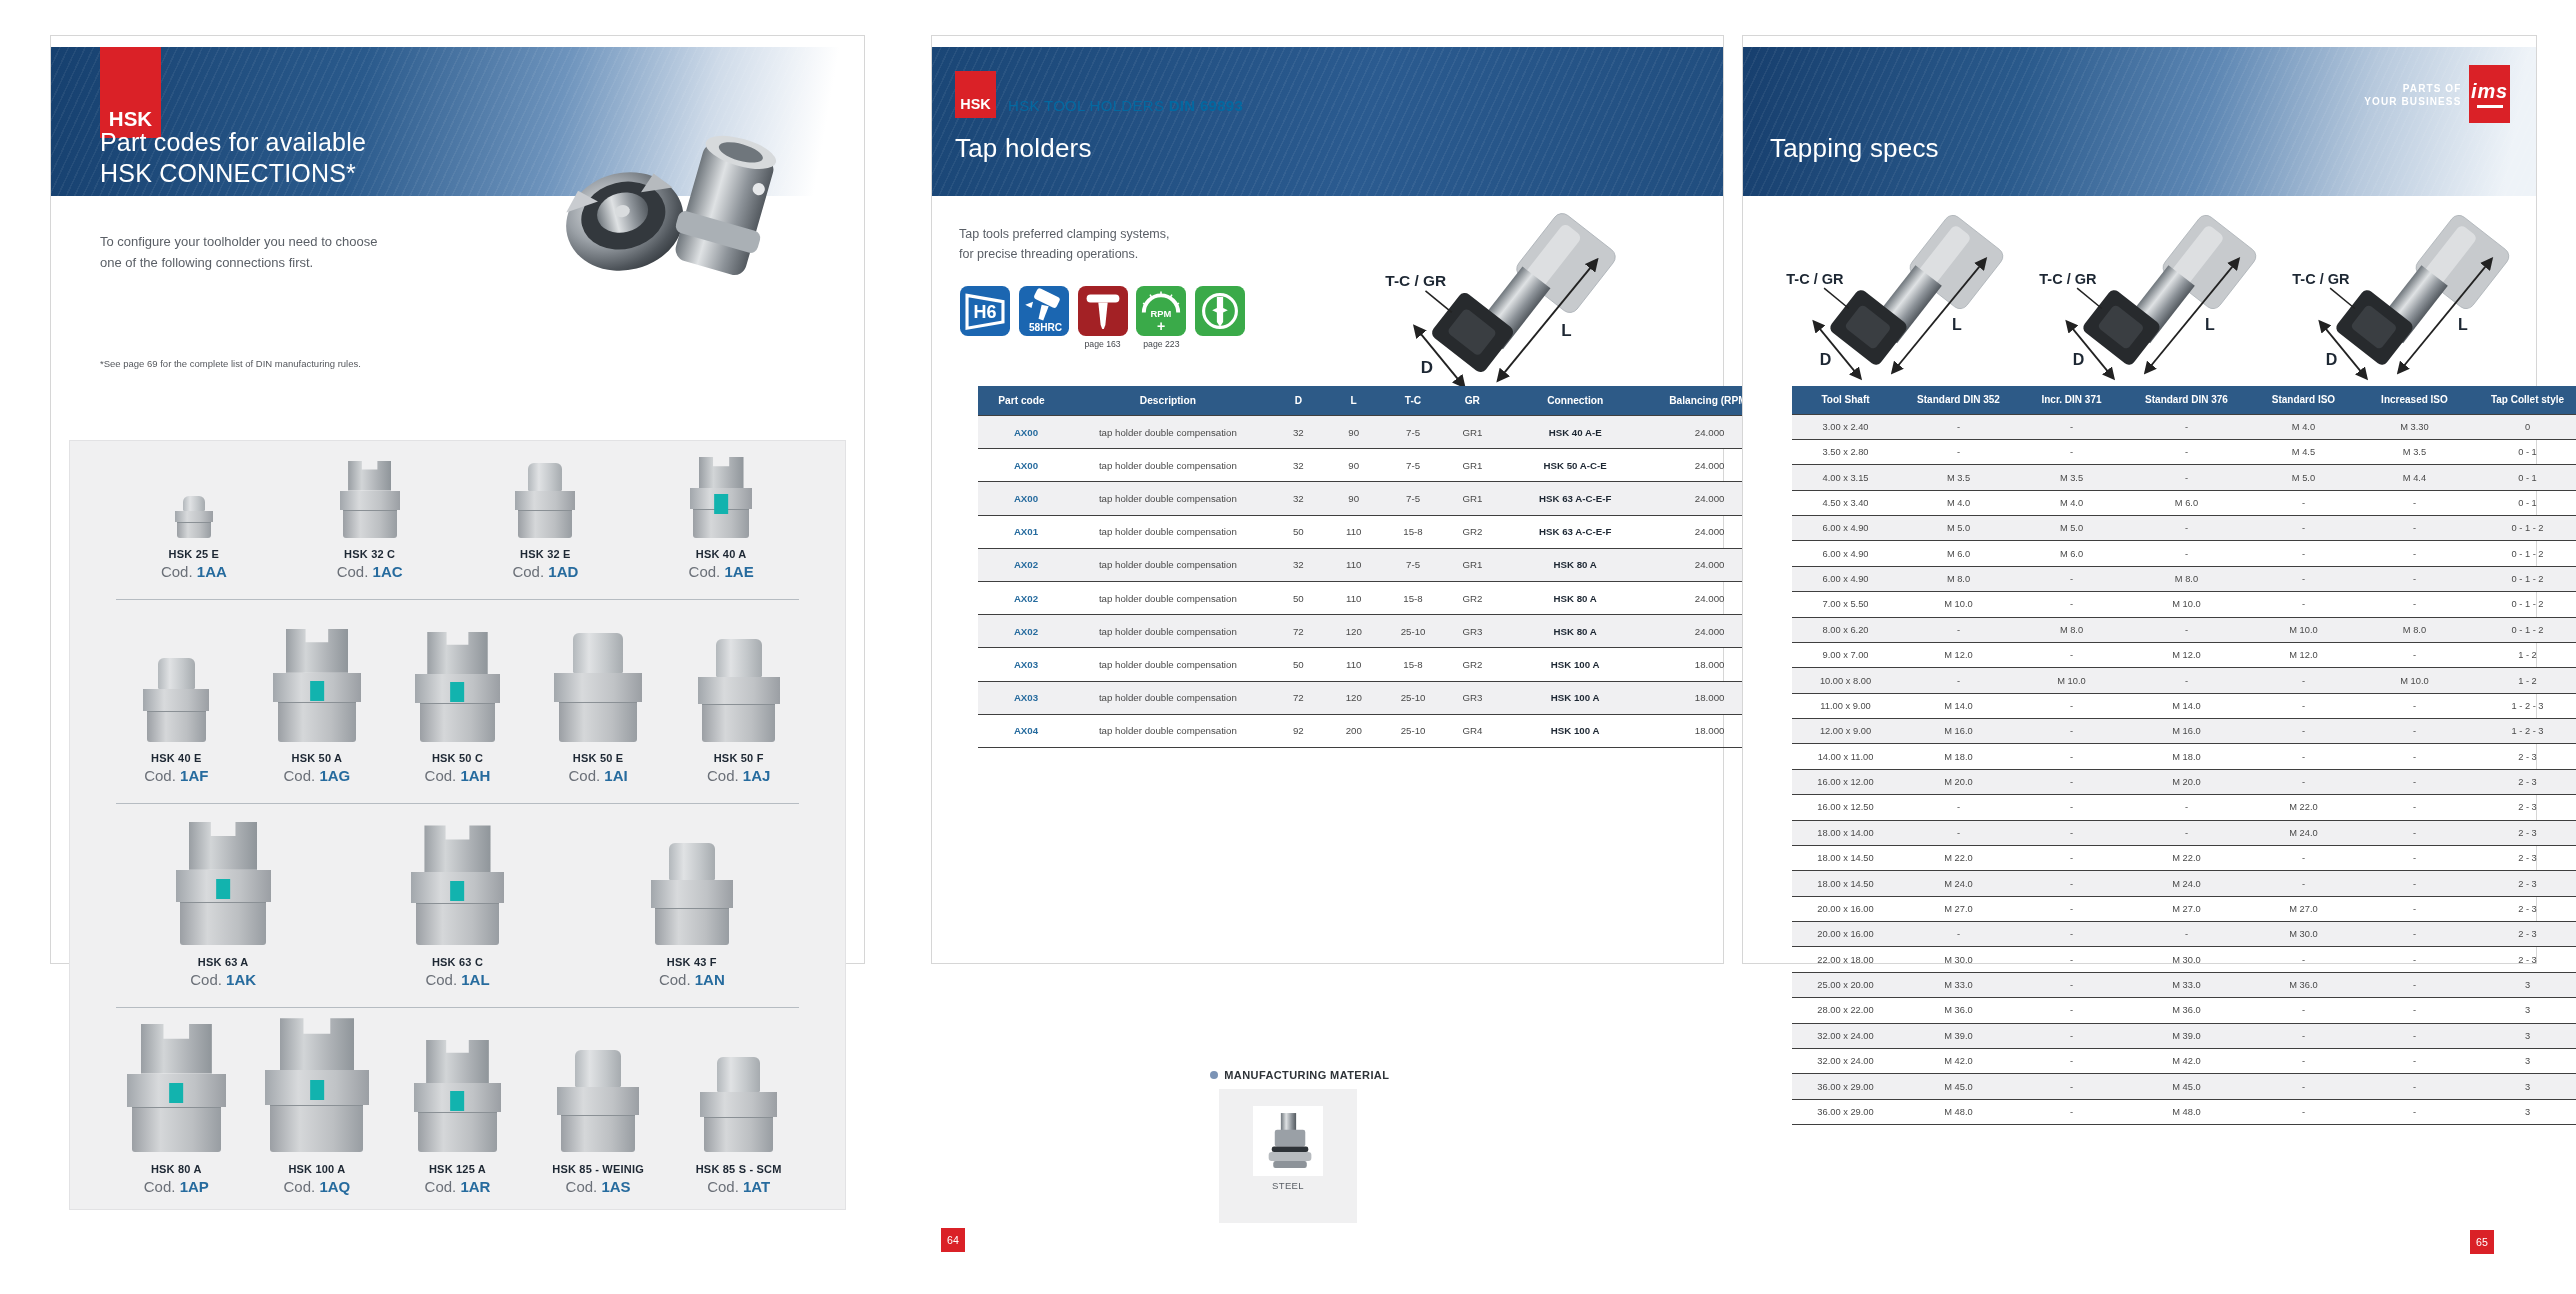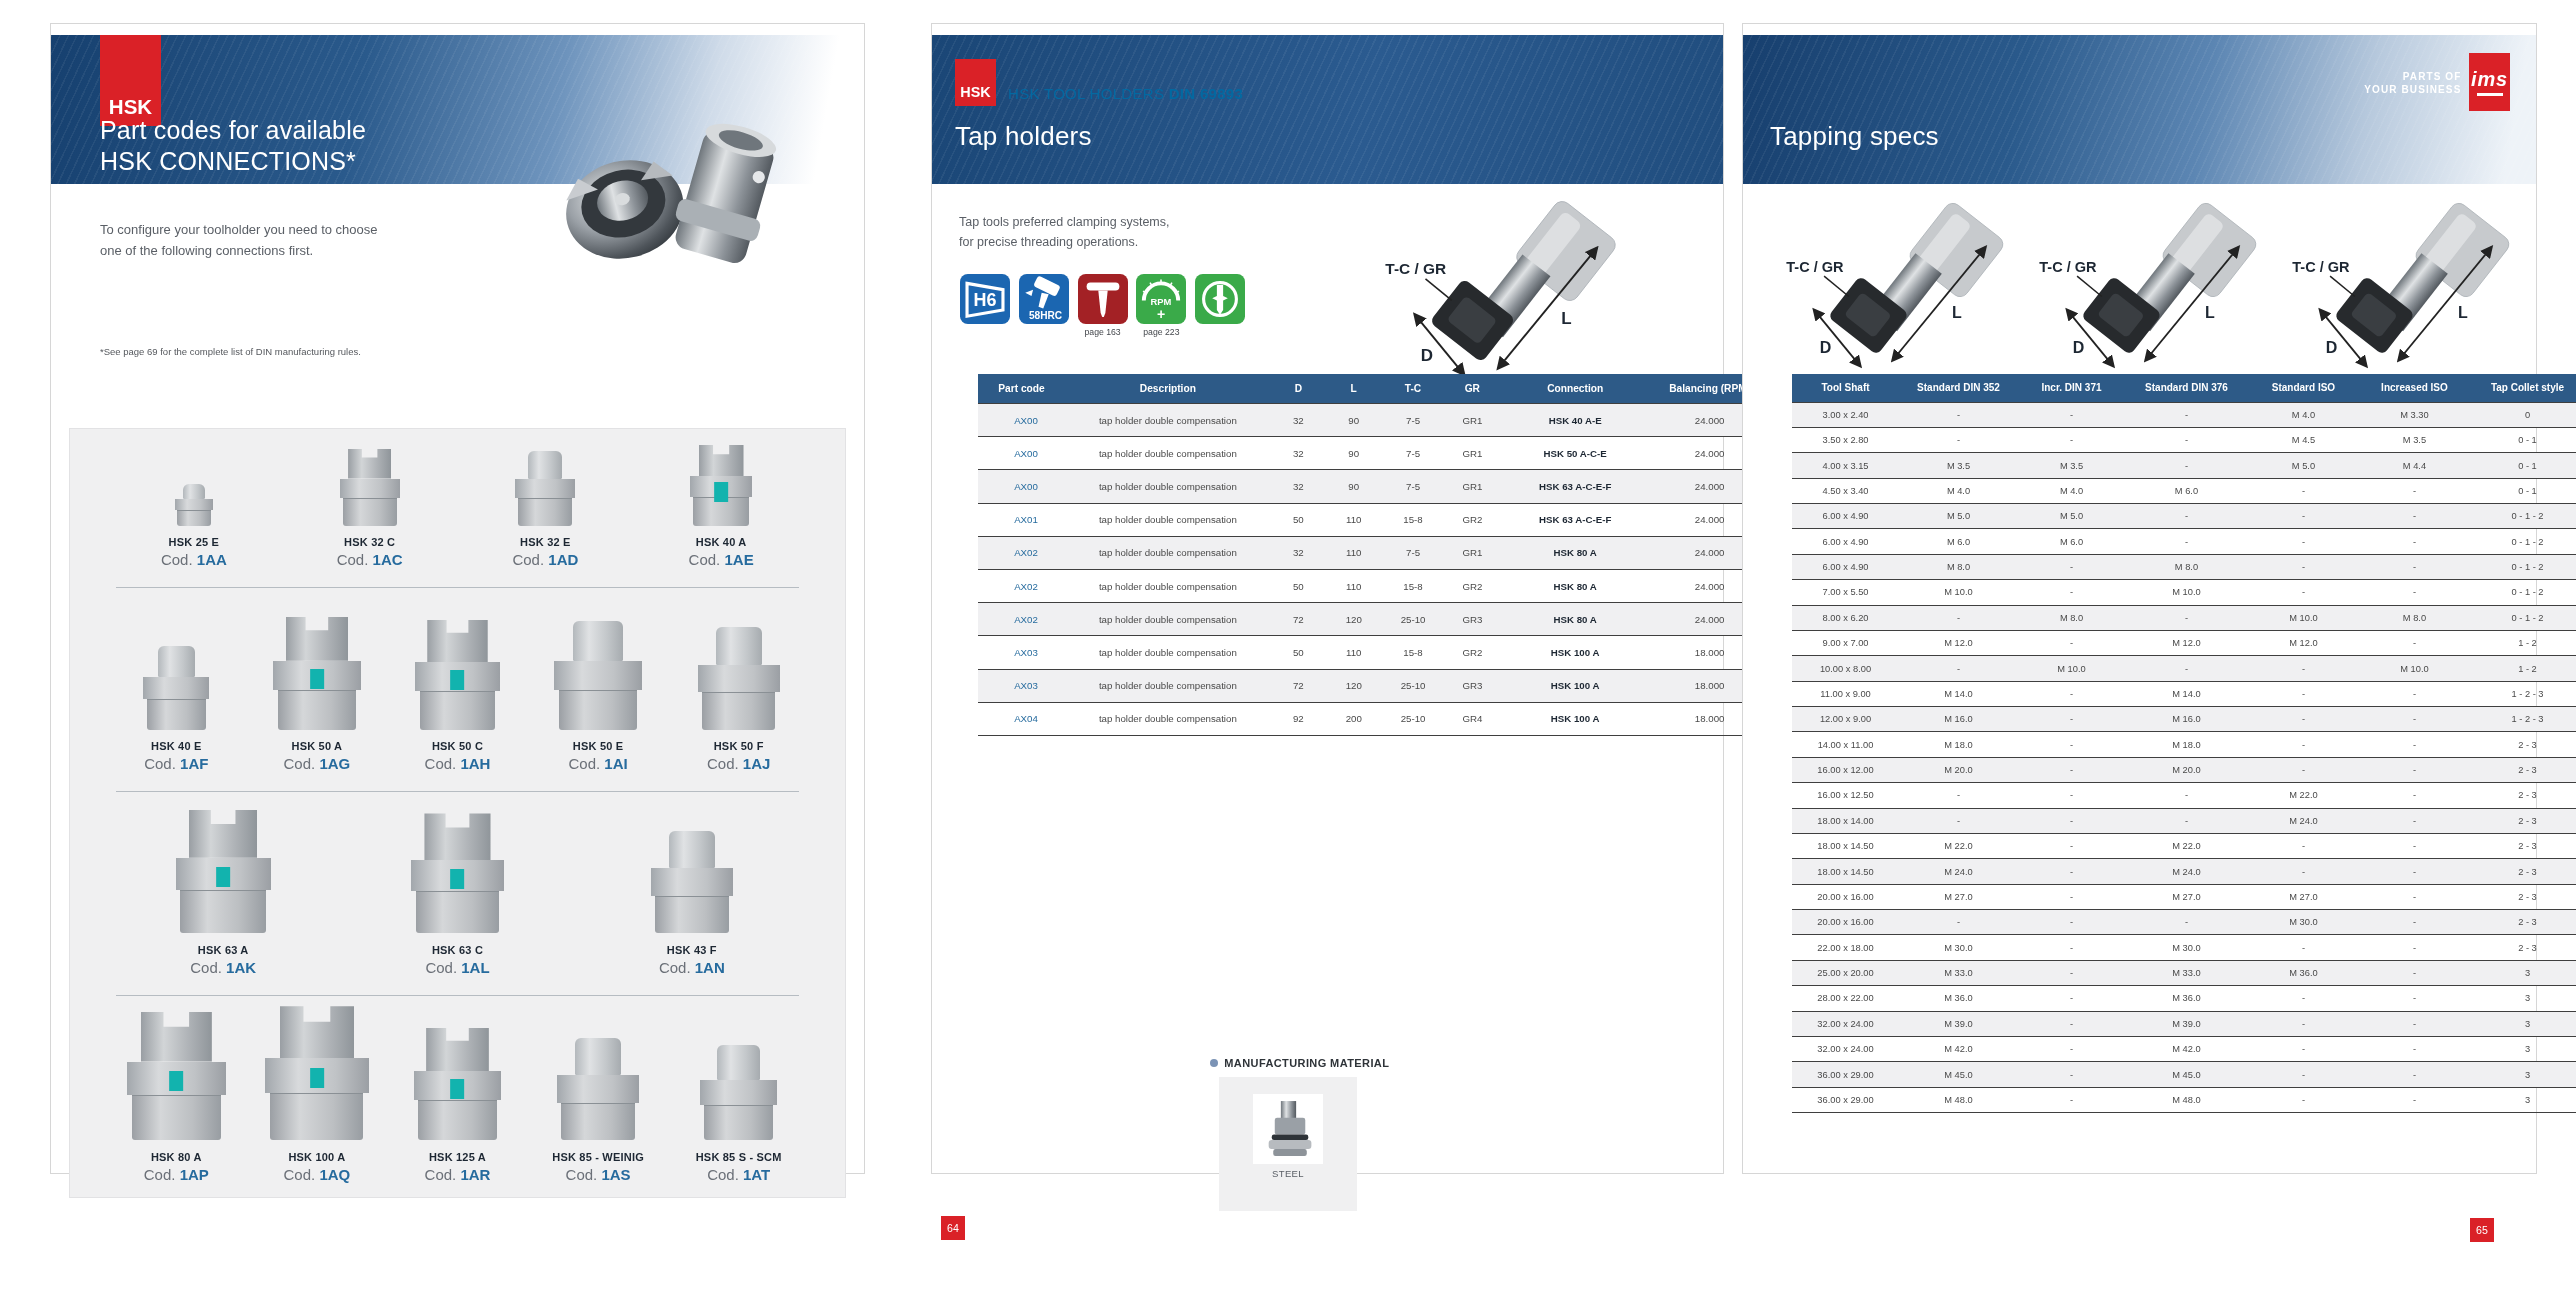--- a/index.html
+++ b/index.html
@@ -1,19 +1,19 @@
 <!DOCTYPE html>
 <html style="font-size:12px"><head>
 <meta charset="utf-8">
 <style>
   * { margin:0; padding:0; box-sizing:border-box; }
   html,body { background:#ffffff; font-family:"Liberation Sans", sans-serif; }
   #canvas { position:relative; width:2576px; height:1294px; background:#fff; overflow:hidden; }
 
-  .page { position:absolute; top:23px; height:1151px; background:#fff; border:0.8px solid #d6d6d6; }
+  .page { position:absolute; top:35px; height:929px; background:#fff; border:0.8px solid #d6d6d6; }
   #page1 { left:50px;  width:815px; }
   #page2 { left:931px; width:793px; }
   #page3 { left:1742px; width:795px; }
 
   
   .band { position:absolute; left:0; right:0; top:11.4px; height:149px; overflow:hidden; }
   .band::after { content:""; position:absolute; inset:0;
     background:repeating-linear-gradient(115deg, rgba(255,255,255,.06) 0 1.5px, rgba(0,0,0,0) 1.5px 7.6px); }
   #page1 .band { background:linear-gradient(100deg,#16406f 0%,#2a5a8c 38%,#6e94bd 62%,#cfdbe9 80%,#ffffff 94%); }
   #page2 .band { background:linear-gradient(100deg,#1a4676 0%,#2b5b90 55%,#204d7e 100%); }
@@ -79,21 +79,21 @@
   table.spec { border-collapse:collapse; table-layout:fixed; width:100%; }
   table.spec th { background:#2d5a87; color:#fff; font-weight:bold; text-align:center; }
   table.spec td { text-align:center; color:#4a4a4a; }
   table.spec tr.datarow:nth-child(odd) td { background:#f0f0f2; }
   table.spec tr.datarow td { border-top:1.5px solid #3f3f3f; }
   table.spec { border-bottom:1.5px solid #3f3f3f; }
 
   .t-mid { position:absolute; left:46px; top:350px; width:705px; }
   .t-mid th { font-size:10.2px; padding:9px 3px; }
   .t-mid td { font-size:9.7px; padding:10.6px 3px; }
-  .t-mid td.partcode { color:#266b9e; font-weight:normal;padding-left:12px; }
+  .t-mid td.partcode { color:#266b9e; font-weight:bold;padding-left:12px; }
   .t-mid td.connection { color:#1d2733; font-weight:bold; }
 
   .t-right { position:absolute; left:49px; top:350px; width:698px; }
   .t-right th { font-size:10px; padding:8.3px 2.3px; }
   .t-right td { font-size:9.3px; padding:7.2px 2.3px; }
 
   
   .material-head { position:absolute; left:278px; top:1033px; display:flex; align-items:center; font-size:11px; font-weight:bold; color:#2e3338; letter-spacing:0.4px; }
   .material-bullet { width:8.3px; height:8.3px; border-radius:50%; background:#7b93b5; margin-right:6px; }
   .material-box { position:absolute; left:287px; top:1053px; width:138px; height:134px; background:#f0f0f1; display:flex; flex-direction:column; align-items:center; }

